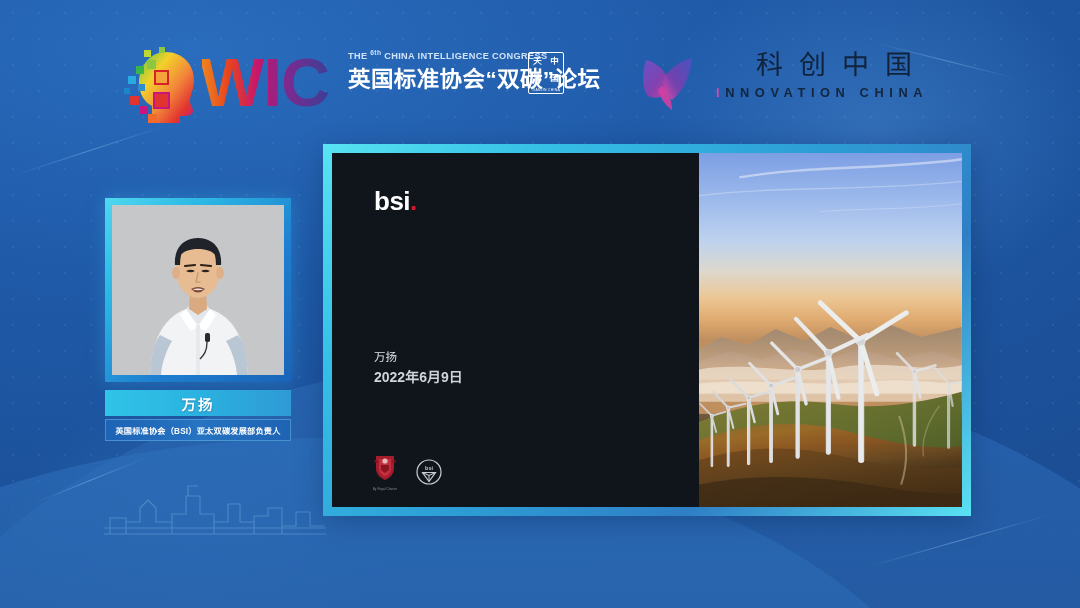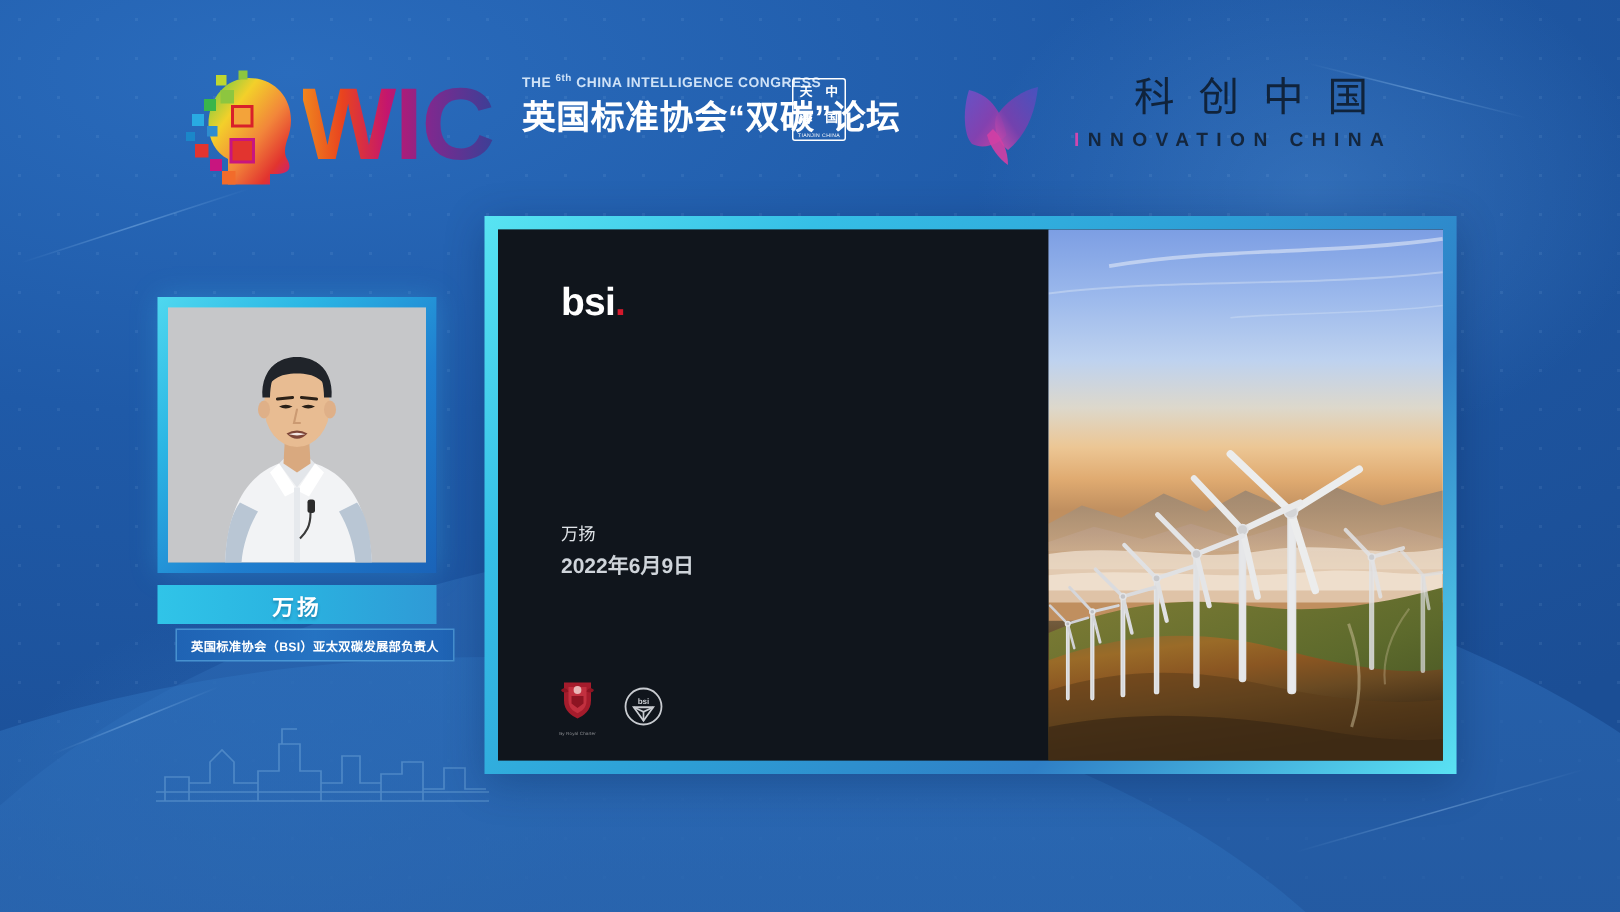--- a/index.html
+++ b/index.html
@@ -132,21 +132,21 @@
   #name-bar{
     position:absolute;left:0;top:192px;width:186px;height:26px;
     background:linear-gradient(90deg,#30c4e8 0%, #2ab2e0 50%, #2f9ad6 100%);
     display:flex;align-items:center;justify-content:center;
   }
   #name-bar .nm{
     font-size:14.5px;font-weight:700;color:#ffffff;letter-spacing:2px;
     text-shadow:0 1px 2px rgba(0,40,80,.35);
   }
   #title-bar{
-    position:absolute;left:12px;top:221px;width:186px;height:22px;
+    position:absolute;left:0;top:221px;width:186px;height:22px;
     background:linear-gradient(90deg,#1f63b4 0%, #2573c2 50%, #1f63b4 100%);
     border:1px solid rgba(120,200,240,.45);box-sizing:border-box;
     display:flex;align-items:center;justify-content:center;
   }
   #title-bar .tt{
     font-size:8.2px;font-weight:700;color:#ffffff;letter-spacing:.2px;white-space:nowrap;
   }
 
   
   #slide-outer{

